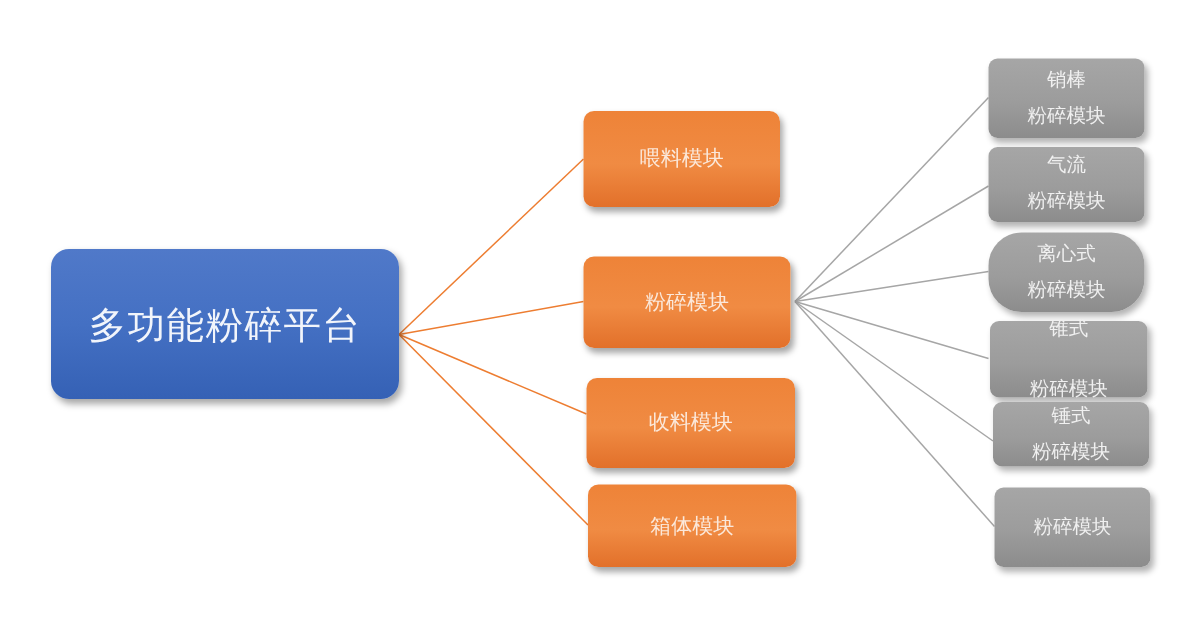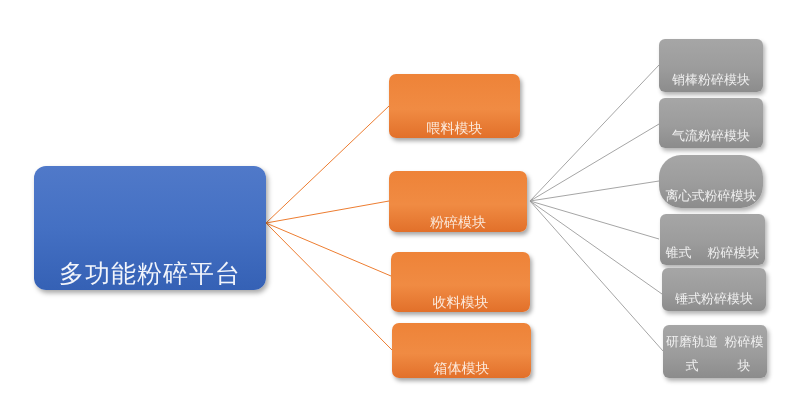--- a/index.html
+++ b/index.html
@@ -1,20 +1,20 @@
 <!DOCTYPE html>
 <html><head>
 <meta charset="utf-8">
 <style>
   html, body { margin:0; padding:0; background:#ffffff; }
   body { width:800px; height:415px; position:relative; overflow:hidden;
          font-family:"DejaVu Sans","Liberation Sans",sans-serif; }
   svg.links { position:absolute; left:0; top:0; width:800px; height:415px; }
-  .node { position:absolute; box-sizing:border-box; display:flex; flex-direction:row;
-          align-items:flex-end; justify-content:center; text-align:center; border-radius:9px; }
+  .node { position:absolute; box-sizing:border-box; display:flex; flex-direction:column;
+          align-items:center; justify-content:center; text-align:center; border-radius:9px; }
   .root { background:linear-gradient(180deg,#5079c9 0%,#4470c3 50%,#3561b5 100%);
           color:#f2f5fb; font-size:25px; letter-spacing:1px;
           box-shadow:2px 3px 5px rgba(0,0,0,0.35); border-radius:12px; }
   .mid { background:linear-gradient(180deg,#ee8338 0%,#f08b43 55%,#e2702a 100%);
          color:#fbe8da; font-size:14px;
          box-shadow:2px 3px 4px rgba(0,0,0,0.35); border-radius:7px; }
   .leaf { background:linear-gradient(180deg,#a6a6a6 0%,#9c9c9c 55%,#8c8c8c 100%);
           color:#f0f0f0; font-size:13px; line-height:24px;
           box-shadow:2px 3px 4px rgba(0,0,0,0.3); border-radius:6px; }
 </style>
@@ -31,21 +31,21 @@
   <g stroke="#a6a6a6" stroke-width="1" fill="none">
     <line x1="530" y1="201" x2="659" y2="65"></line>
     <line x1="530" y1="201" x2="659" y2="124"></line>
     <line x1="530" y1="201" x2="659" y2="181"></line>
     <line x1="530" y1="201" x2="659" y2="239"></line>
     <line x1="530" y1="201" x2="662" y2="294"></line>
     <line x1="530" y1="201" x2="663" y2="351"></line>
   </g>
 </svg>
 
-<div class="node root" style="left:34px;top:166px;width:232px;height:124px;">
+<div class="node root" style="left:34px;top:166px;width:232px;height:100px;">
   <span>多功能粉碎平台</span>
 </div>
 
 <div class="node mid" style="left:389px;top:74px;width:131px;height:64px;">
   <span>喂料模块</span>
 </div>
 <div class="node mid" style="left:389px;top:171px;width:138px;height:61px;">
   <span>粉碎模块</span>
 </div>
 <div class="node mid" style="left:391px;top:252px;width:139px;height:60px;">
@@ -69,15 +69,14 @@
 </div>
 <div class="node leaf" style="left:660px;top:214px;width:105px;height:51px;gap:16px;">
   <span>锥式</span>
   <span>粉碎模块</span>
 </div>
 <div class="node leaf" style="left:662px;top:268px;width:104px;height:43px;">
   <span>锤式</span>
   <span>粉碎模块</span>
 </div>
 <div class="node leaf" style="left:663px;top:325px;width:104px;height:53px;">
-  <span>研磨轨道式</span>
   <span>粉碎模块</span>
 </div>
 
 </body></html>

